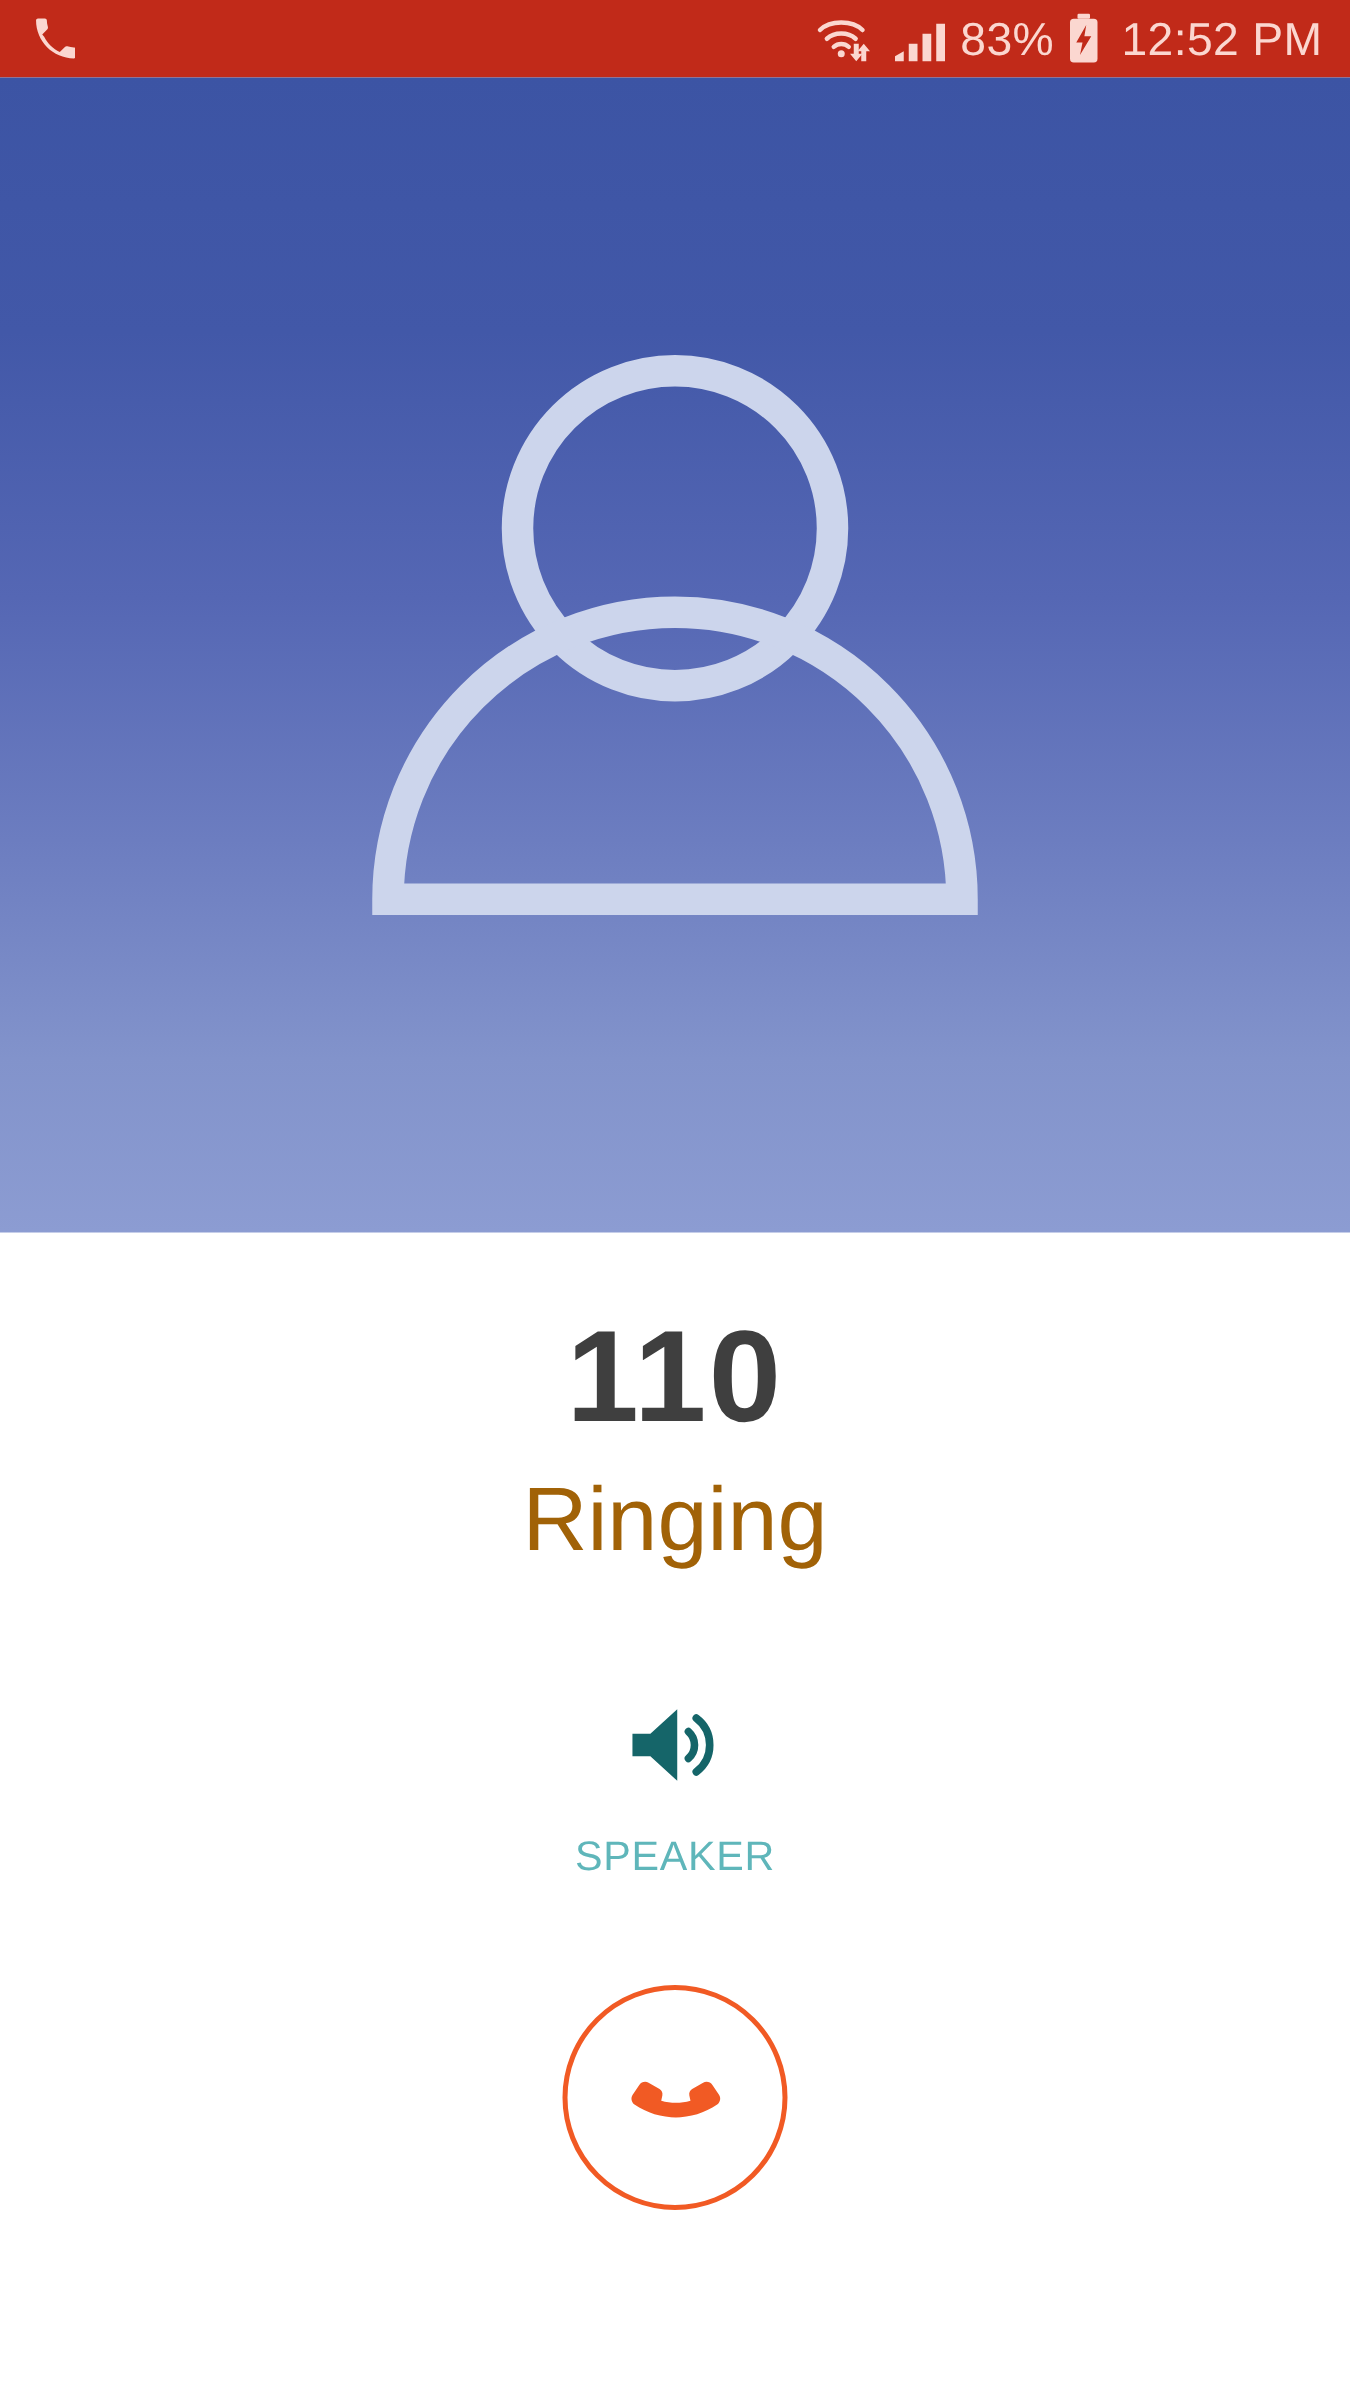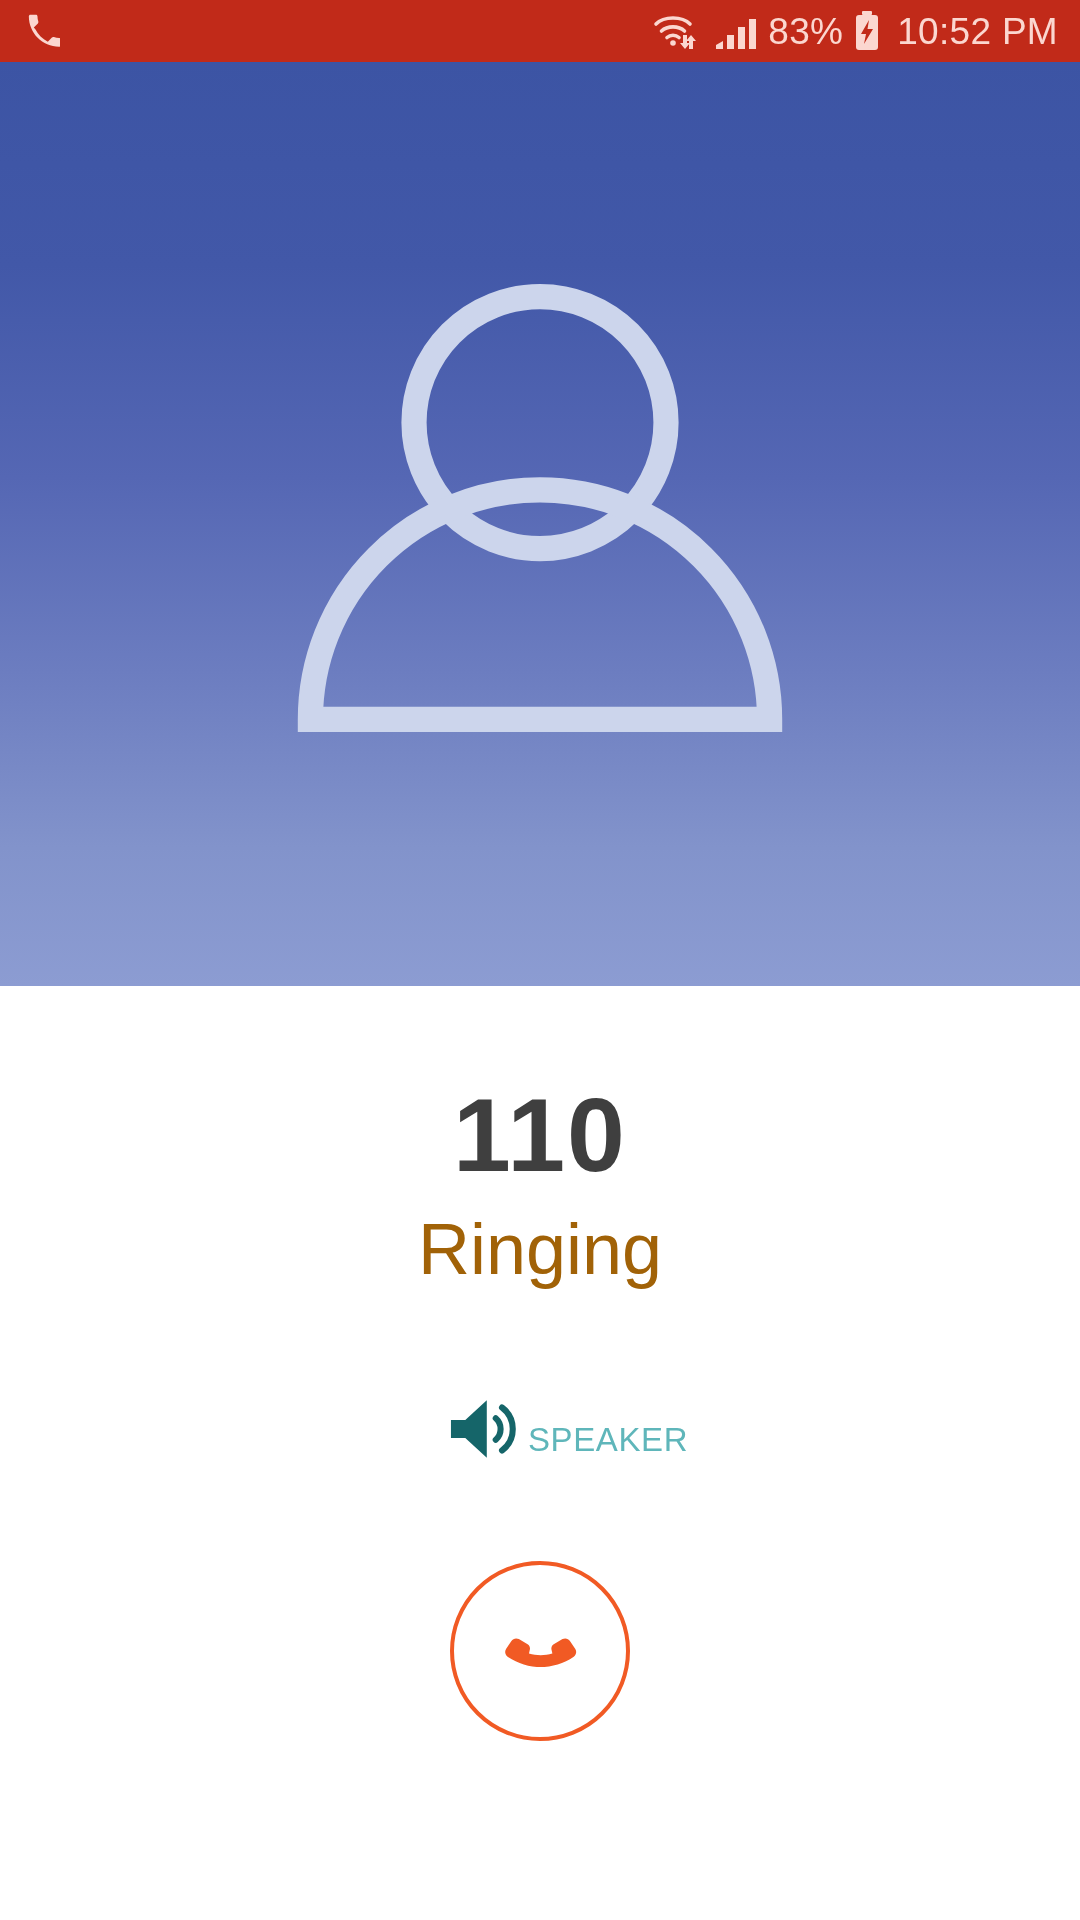--- a/index.html
+++ b/index.html
@@ -55,21 +55,21 @@
   }
   .avatar-wrap {
     width:560px; height:560px;
     display:flex; align-items:center; justify-content:center;
     margin-top:10px;
   }
 
   
   .call-info {
     flex:0 0 auto;
-    padding-top:97px;
+    padding-top:64px;
     text-align:center;
   }
   .call-number {
     font-size:104px;
     font-weight:700;
     color:#3f3f3f;
     letter-spacing:2px;
     line-height:1.0;
   }
   .call-state {
@@ -83,21 +83,21 @@
   
   .actions {
     flex:0 0 auto;
     margin-top:96px;
     display:flex;
     justify-content:center;
     align-items:flex-start;
   }
   .action-btn {
     width:196px;
-    display:flex; 
+    display:flex; flex-direction:column;
     align-items:center;
     background:none; border:none;
     cursor:pointer;
   }
   .action-icon {
     height:96px;
     display:flex; align-items:center; justify-content:center;
   }
   .action-label {
     margin-top:22px;
@@ -170,21 +170,21 @@
       </span>
       <span class="sb-text">83%</span>
 
       <span class="sb-icon">
         <svg width="28" height="42" viewBox="0 0 28 42">
           <rect x="9" y="1" width="10" height="4" rx="1" fill="#fbd7d0"></rect>
           <rect x="3" y="5" width="22" height="35" rx="3" fill="#fbd7d0"></rect>
           <path d="M16 10 L8 24 h5 l-2 10 l9 -15 h-5.5 z" fill="#c12a19"></path>
         </svg>
       </span>
-      <span class="sb-text sb-time">10:52 PM</span>
+      <span class="sb-text sb-time">12:52 PM</span>
     </div>
   </div>
 
   <div class="photo-area">
     <div class="avatar-wrap">
       <svg width="560" height="560" viewBox="0 0 200 200">
         <g fill="none" stroke="#ccd5ec" stroke-width="9">
           <circle cx="100" cy="62" r="45"></circle>
           <path d="M18 168 a82 82 0 0 1 164 0 z"></path>
         </g>

